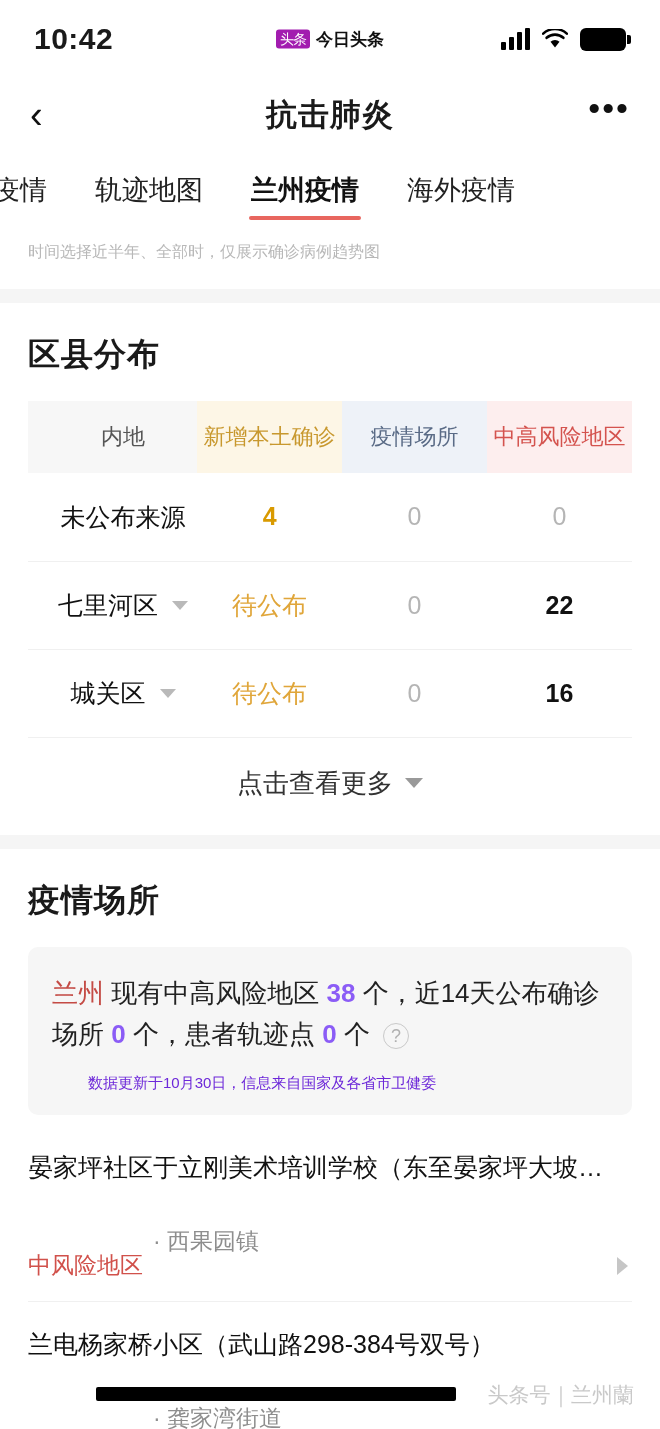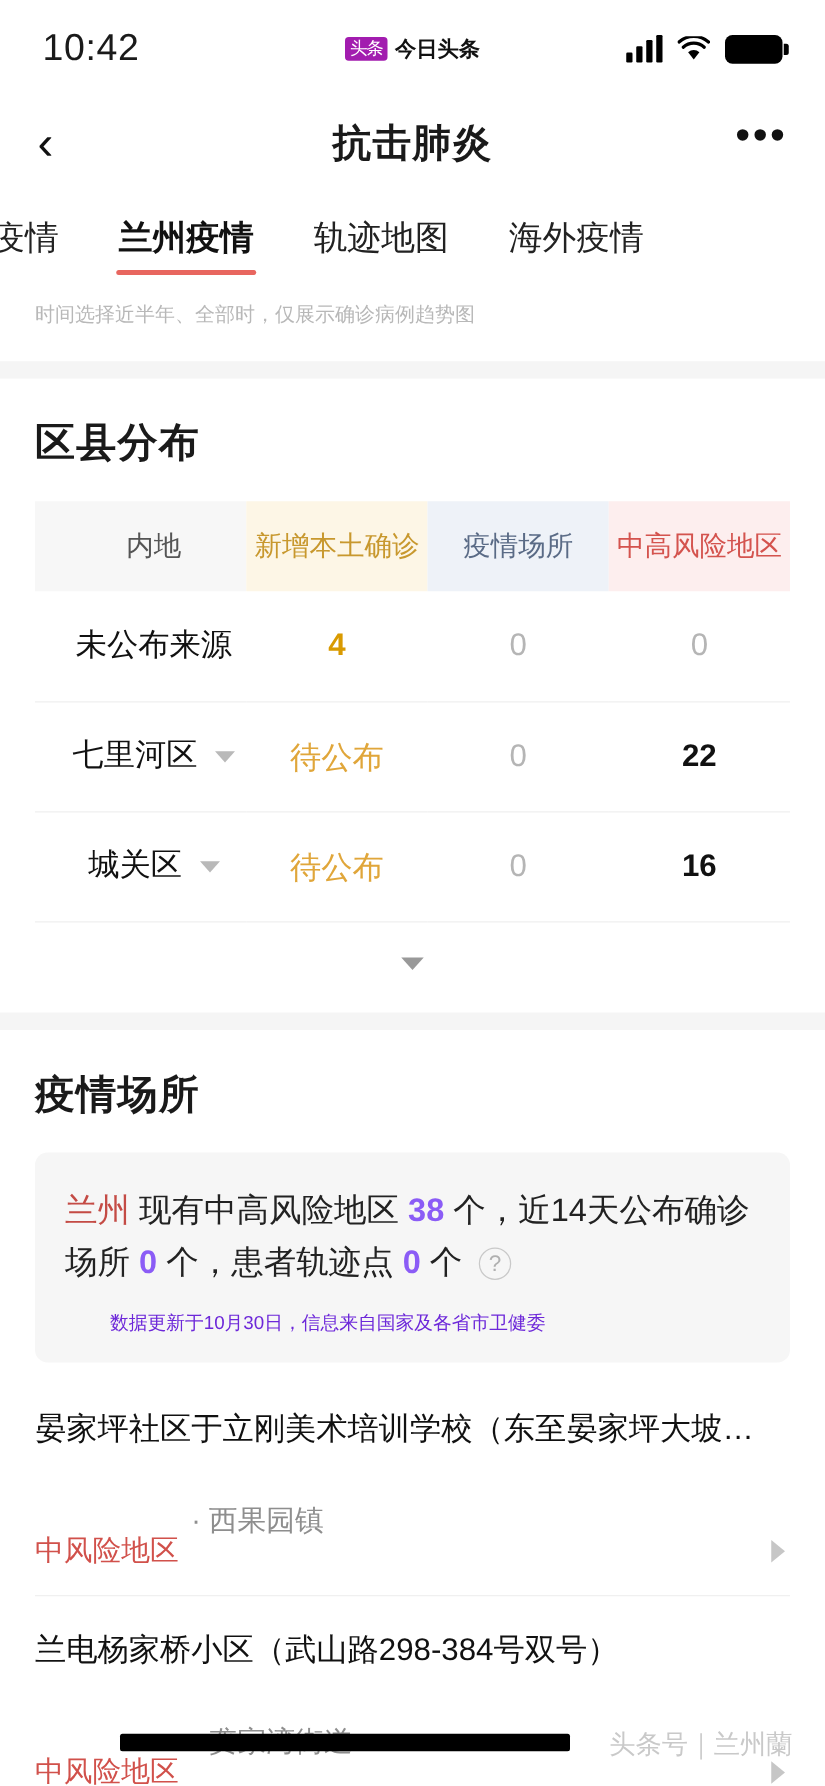--- a/index.html
+++ b/index.html
@@ -16,21 +16,21 @@
   
   .statusbar {
     height: 78px;
     display: flex;
     align-items: center;
     padding: 0 34px;
     position: relative;
   }
   .status-time {
     font-size: 30px;
-    font-weight: normal;
+    font-weight: bold;
     letter-spacing: 0.5px;
   }
   .status-center {
     position: absolute;
     left: 50%;
     top: 50%;
     transform: translate(-50%, -50%);
     display: flex;
     align-items: center;
     gap: 6px;
@@ -327,25 +327,25 @@
 <div class="navbar">
   <div class="nav-back">‹</div>
   <div class="nav-title">抗击肺炎</div>
   <div class="nav-more">•••</div>
 </div>
 
 <div class="tabs">
   <div class="tab">
       <span>国疫情</span>
     </div>
+  <div class="tab">
+      <span>轨迹地图</span>
+    </div>
   <div class="tab active">
       <span>兰州疫情</span>
-    </div>
-  <div class="tab">
-      <span>轨迹地图</span>
     </div>
   <div class="tab">
       <span>海外疫情</span>
     </div>
 </div>
 
 <div class="notice">时间选择近半年、全部时，仅展示确诊病例趋势图</div>
 
 <div class="gap"></div>
 
@@ -377,20 +377,21 @@
       <tr>
         <td class="name"><span class="nm">城关区</span><span class="chev"></span></td>
         <td><span class="pend">待公布</span></td>
         <td><span class="zero">0</span></td>
         <td><span class="bold">16</span></td>
       </tr>
     </tbody>
   </table>
 
   <div class="more-row">
+    <span>点击查看更多</span>
     <span class="chev-dn"></span>
   </div>
 </div>
 
 <div class="gap"></div>
 
 <div class="section">
   <div class="section-title">疫情场所</div>
 
   <div class="card">

